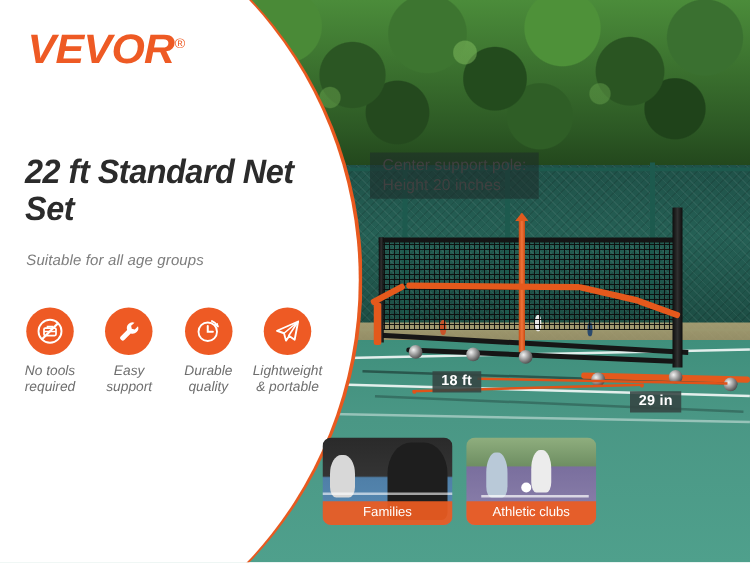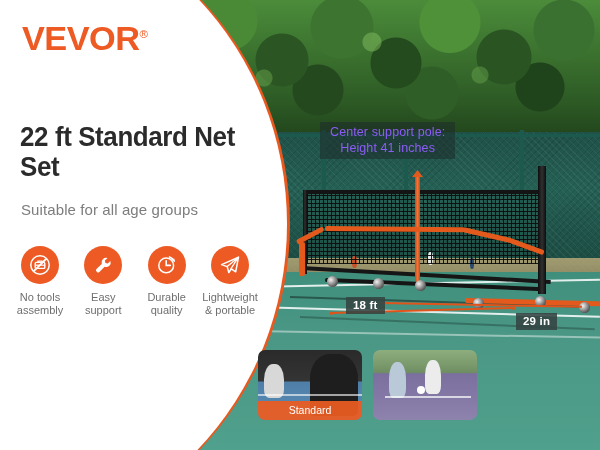--- a/index.html
+++ b/index.html
@@ -131,63 +131,62 @@
   }
   .foot-bar {
     position: absolute; background: #151515; height: 4px; border-radius: 2px;
   }
 
   
   .player { position: absolute; border-radius: 40%; }
 
   
   .callout-pole {
-    position: absolute; left: 320px; top: 122px;
+    position: absolute; left: 296px; top: 122px;
     padding: 2px 10px 3px;
     background: rgba(30,44,42,.55);
-    color: #8b5cf6;
+    color: #404040;
     font-size: 12.5px;
     line-height: 16px;
-    text-align: center;
     letter-spacing: .1px;
     white-space: nowrap;
   }
   .dim-label {
     position: absolute;
     background: rgba(52,68,66,.88);
     color: #ffffff;
     font-size: 11.5px;
     font-weight: 700;
     padding: 2px 7px 3px;
     letter-spacing: .2px;
     white-space: nowrap;
   }
   .dim-22 { left: 346px; top: 297px; }
-  .dim-29 { left: 516px; top: 313px; }
+  .dim-29 { left: 504px; top: 313px; }
 
   .dim-line {
     position: absolute; background: #e0531a; height: 2px; transform-origin: left center;
   }
   .dim-tick { position: absolute; width: 3px; height: 3px; border-radius: 50%; background: #e0531a; }
 
   
   .white-panel {
     position: absolute; left: -330px; top: -96px;
     width: 620px; height: 640px;
     background: #ffffff;
     border-radius: 50%;
     border-right: 3px solid #e8591f;
   }
   .white-block {
     position: absolute; left: 0; top: 0; width: 120px; height: 450px;
     background: #ffffff;
   }
 
   
-  .content { position: absolute; left: 0; top: 0; width: 270px; height: 450px; }
+  .content { position: absolute; left: 0; top: 0; width: 270px; height: 450px; font-style: italic; }
 
   .logo {
     position: absolute; left: 22px; top: 20px;
     font-size: 33px; font-weight: 700;
     color: #ee5a24;
     letter-spacing: -0.5px;
     font-stretch: condensed;
     transform: scaleX(1.04);
     transform-origin: left center;
   }
@@ -201,21 +200,21 @@
     font-size: 27px;
     font-weight: 700;
     line-height: 30px;
     color: #2b2b2b;
     letter-spacing: -0.4px;
     transform: scaleX(.96);
     transform-origin: left top;
   }
   .subhead {
     position: absolute; left: 21px; top: 201px;
-    font-size: 15px;
+    font-size: 12px;
     color: #7d7d7d;
     letter-spacing: .1px;
   }
 
   .features {
     position: absolute; left: 10px; top: 246px;
     width: 250px;
     display: flex;
     justify-content: space-between;
   }
@@ -322,21 +321,21 @@
       <div class="wheel" style="left:284px;top:132px;"></div>
     </div>
 
     <div class="dim-line" style="left:330px;top:312px;width:185px;transform:rotate(-1.6deg);"></div>
     <div class="dim-line" style="left:382px;top:302px;width:200px;transform:rotate(1.1deg);"></div>
     <div class="dim-tick" style="left:330px;top:312px;"></div>
     <div class="dim-tick" style="left:512px;top:307px;"></div>
 
     <div class="callout-pole">
       <div>Center support pole:</div>
-      <div>Height 41 inches</div>
+      <div>Height 20 inches</div>
     </div>
     <div class="dim-label dim-22">18 ft</div>
     <div class="dim-label dim-29">29 in</div>
   </div>
 
   <div class="white-block"></div>
   <div class="white-panel"></div>
 
   <div class="content">
 
@@ -352,21 +351,21 @@
           <svg width="24" height="24" viewBox="0 0 24 24">
             <circle cx="12" cy="12" r="9.2" fill="none" stroke="#fff" stroke-width="1.5"></circle>
             <rect x="7.2" y="9.4" width="9.6" height="6" rx="1" fill="none" stroke="#fff" stroke-width="1.4"></rect>
             <path d="M10 9.4V8.2h4v1.2" fill="none" stroke="#fff" stroke-width="1.3"></path>
             <path d="M7.2 12.2h9.6" stroke="#fff" stroke-width="1.2"></path>
             <line x1="5.6" y1="18.4" x2="18.4" y2="5.6" stroke="#fff" stroke-width="1.9"></line>
           </svg>
         </div>
         <div class="feat-label">
           <span>No tools</span><br>
-          <span>assembly</span>
+          <span>required</span>
         </div>
       </div>
 
       <div class="feature">
         <div class="feat-icon">
           <svg width="24" height="24" viewBox="0 0 24 24">
             <path d="M16.6 5.1a4.6 4.6 0 0 0-5.9 5.8l-5.2 5.2a1.6 1.6 0 0 0 0 2.3l.6.6a1.6 1.6 0 0 0 2.3 0l5.2-5.2a4.6 4.6 0 0 0 5.8-5.9l-2.6 2.6-2.4-.5-.5-2.4z" fill="#fff"></path>
           </svg>
         </div>
         <div class="feat-label">
@@ -407,28 +406,29 @@
   </div>
 
   <div class="thumbs">
 
     <div class="thumb">
       <div class="thumb-img tb1">
         <div class="silhouette" style="left:6px;top:14px;width:20px;height:34px;background:#d8d8d8;"></div>
         <div class="silhouette" style="left:52px;top:4px;width:48px;height:62px;background:#1e1e1e;border-radius:40% 40% 10% 10%;"></div>
         <div style="position:absolute;left:0;top:44px;width:104px;height:2px;background:rgba(255,255,255,.6);"></div>
       </div>
-      <div class="thumb-cap">Standard</div>
+      <div class="thumb-cap">Families</div>
     </div>
 
     <div class="thumb">
       <div class="thumb-img tb2">
         <div class="silhouette" style="left:16px;top:12px;width:17px;height:36px;background:#b9c9d8;"></div>
         <div class="silhouette" style="left:52px;top:10px;width:16px;height:34px;background:#ececec;"></div>
         <div style="position:absolute;left:12px;top:46px;width:86px;height:2px;background:rgba(255,255,255,.7);"></div>
         <div style="position:absolute;left:44px;top:36px;width:8px;height:8px;border-radius:50%;background:#fff;"></div>
       </div>
+      <div class="thumb-cap">Athletic clubs</div>
     </div>
 
 
   </div>
 
 </div>
 
 </body></html>

